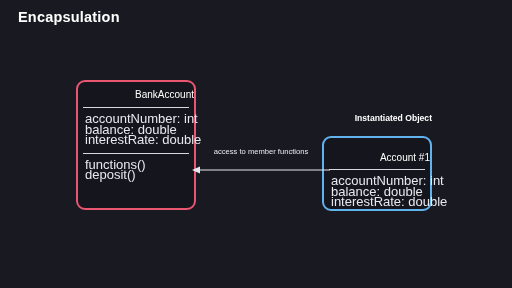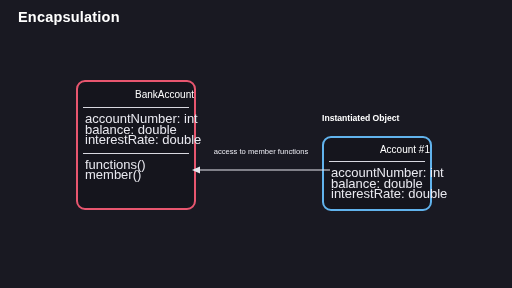--- a/index.html
+++ b/index.html
@@ -75,35 +75,35 @@
   #bank-account-box .attrs { padding: 6px 0 0 7px; }
   #bank-account-box .divider.mid { margin-top: 7px; }
   #bank-account-box .methods { padding: 6px 0 0 7px; }
 
   
   #account-object-label {
     position: absolute;
     left: 322px;
     top: 113px;
     width: 110px;
-    text-align: left;
+    text-align: right;
     font-size: 8.6px;
     font-weight: bold;
     color: #ffffff;
     white-space: nowrap;
   }
   #account-box {
     left: 322px;
     top: 136px;
     width: 110px;
     height: 75px;
     border-width: 2.4px;
     border-color: #61b3ed;
   }
-  #account-box .box-title { margin-top: 6px; }
+  #account-box .box-title { margin-top: 14px; }
   #account-box .divider.top { margin-top: 6px; }
   #account-box .attrs { padding: 6px 0 0 7px; }
 
   
   #connector {
     position: absolute;
     left: 190px;
     top: 150px;
     width: 140px;
     height: 32px;
@@ -135,21 +135,21 @@
     <ul class="member-list attrs">
       <li>accountNumber: int</li>
       <li>balance: double</li>
       <li>interestRate: double</li>
     </ul>
 
     <div class="divider mid"></div>
 
     <ul class="member-list methods">
       <li>functions()</li>
-      <li>member()</li>
+      <li>deposit()</li>
     </ul>
   </div>
 
   <div id="account-object-label">Instantiated Object</div>
 
   <div class="class-box" id="account-box">
 
     <div class="box-title">Account #1</div>
 
     <div class="divider top"></div>

